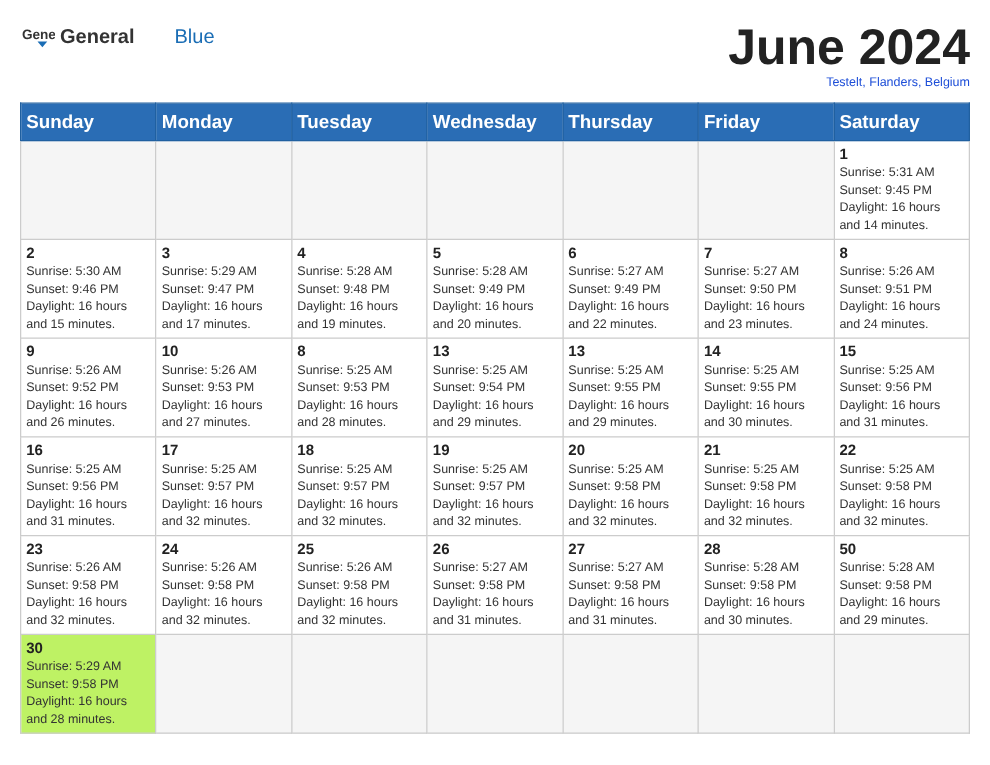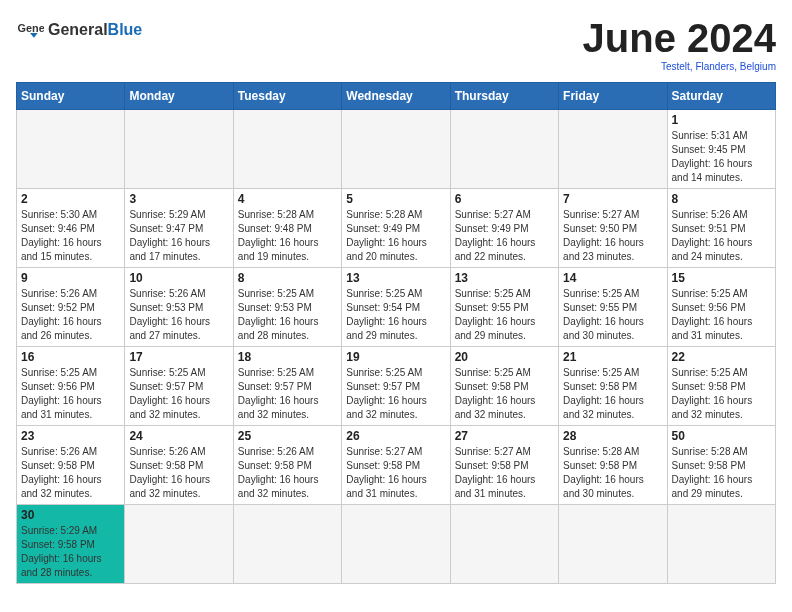--- a/index.html
+++ b/index.html
@@ -38,21 +38,21 @@
       color: #1d4ed8;
     }
     .calendar {
       width: 100%;
       border-collapse: collapse;
       border: 1px solid #ccc;
     }
     .calendar th {
       background: #2a6db5;
       color: #fff;
-      font-size: 12px;
+      font-size: 15px;
       font-weight: bold;
       padding: 6px 4px;
       text-align: left;
       border: 1px solid #2060a0;
     }
     .calendar td {
       vertical-align: top;
       border: 1px solid #ccc;
       padding: 3px 4px;
       font-size: 10.5px;
@@ -76,35 +76,35 @@
       color: #333;
       line-height: 1.4;
     }
     .week-row td {
       height: 72px;
     }
     .last-row td {
       background: #f5f5f5;
     }
     .last-row td.has-data {
-      background: #14b8a6;
+      background: #bef264;
     }
   </style>
 </head>
 <body>
 
 <div class="header-area">
   <div class="logo">
     <svg class="logo-icon" viewBox="0 0 36 36">
       <text x="2" y="20" font-size="14" font-weight="bold" fill="#333">General</text>
       <polygon points="18,22 28,22 23,28" fill="#1a6db5"></polygon>
     </svg>
     <div>
       <div style="font-size:16px; font-weight:normal; color:#333;">
-        <span style="font-weight:bold; color:#333;">General</span><span style="color:#1a6db5; font-weight:bold;">Blue</span>
+        <span style="font-weight:bold; color:#333;">General</span><span style="color:#1a6db5; font-weight:normal;margin-left:32px;">Blue</span>
       </div>
     </div>
   </div>
   <div class="title-area">
     <div class="month-year">June 2024</div>
     <div class="location">Testelt, Flanders, Belgium</div>
   </div>
 </div>
 
 <table class="calendar">

